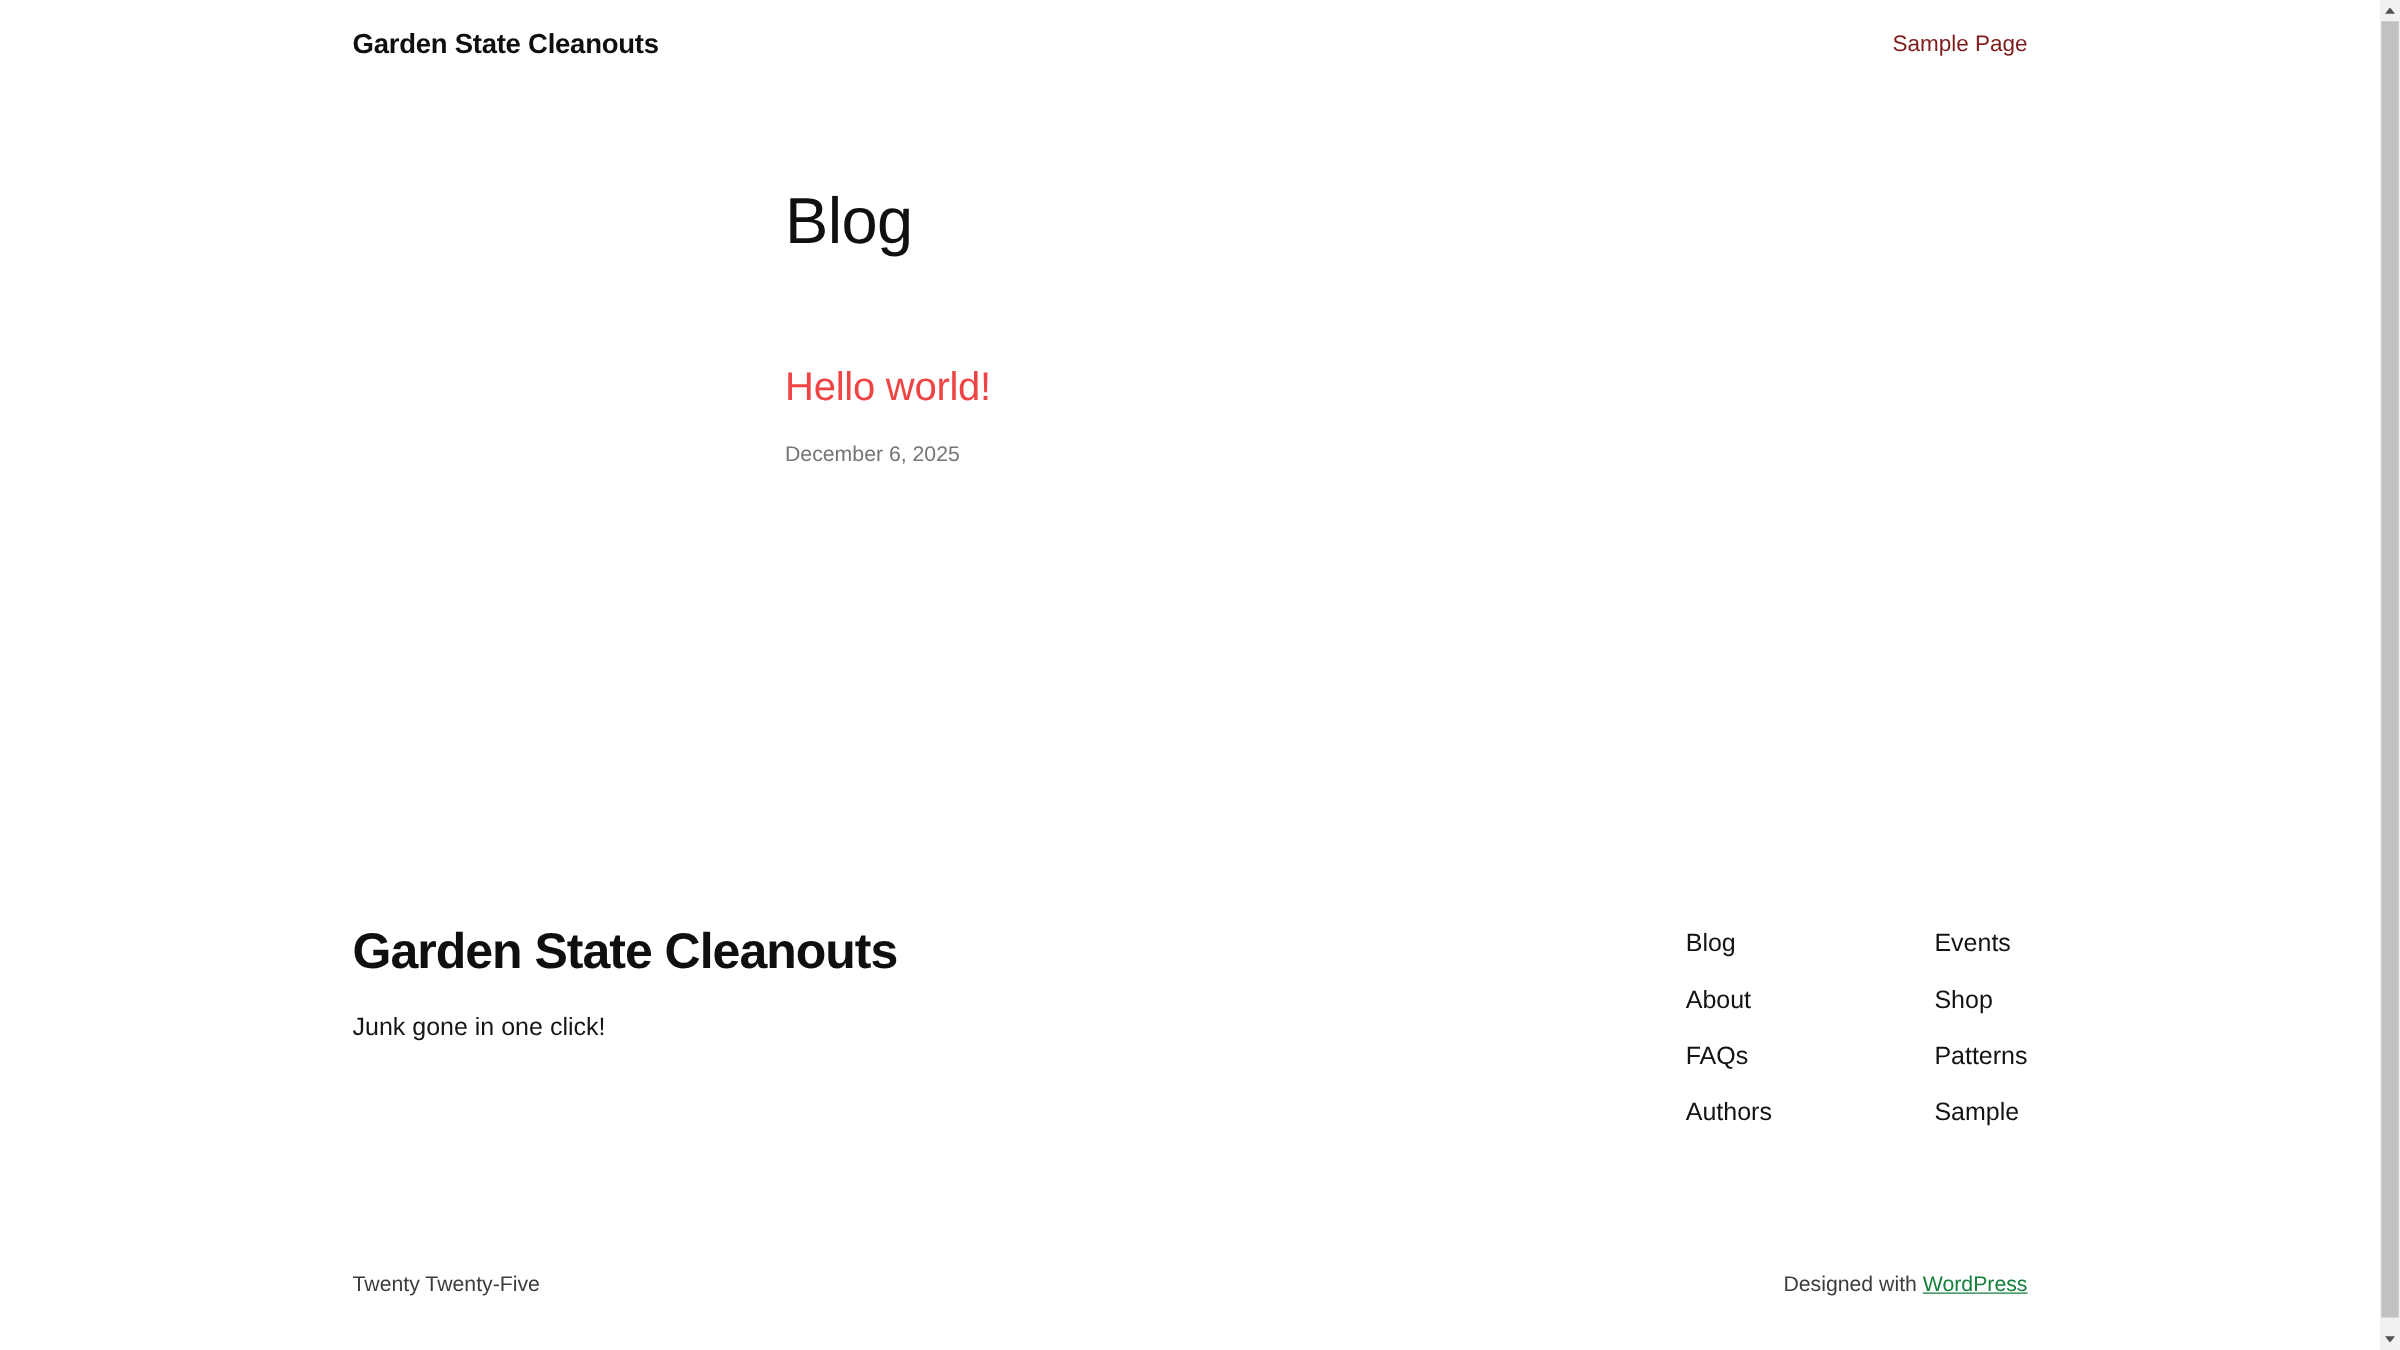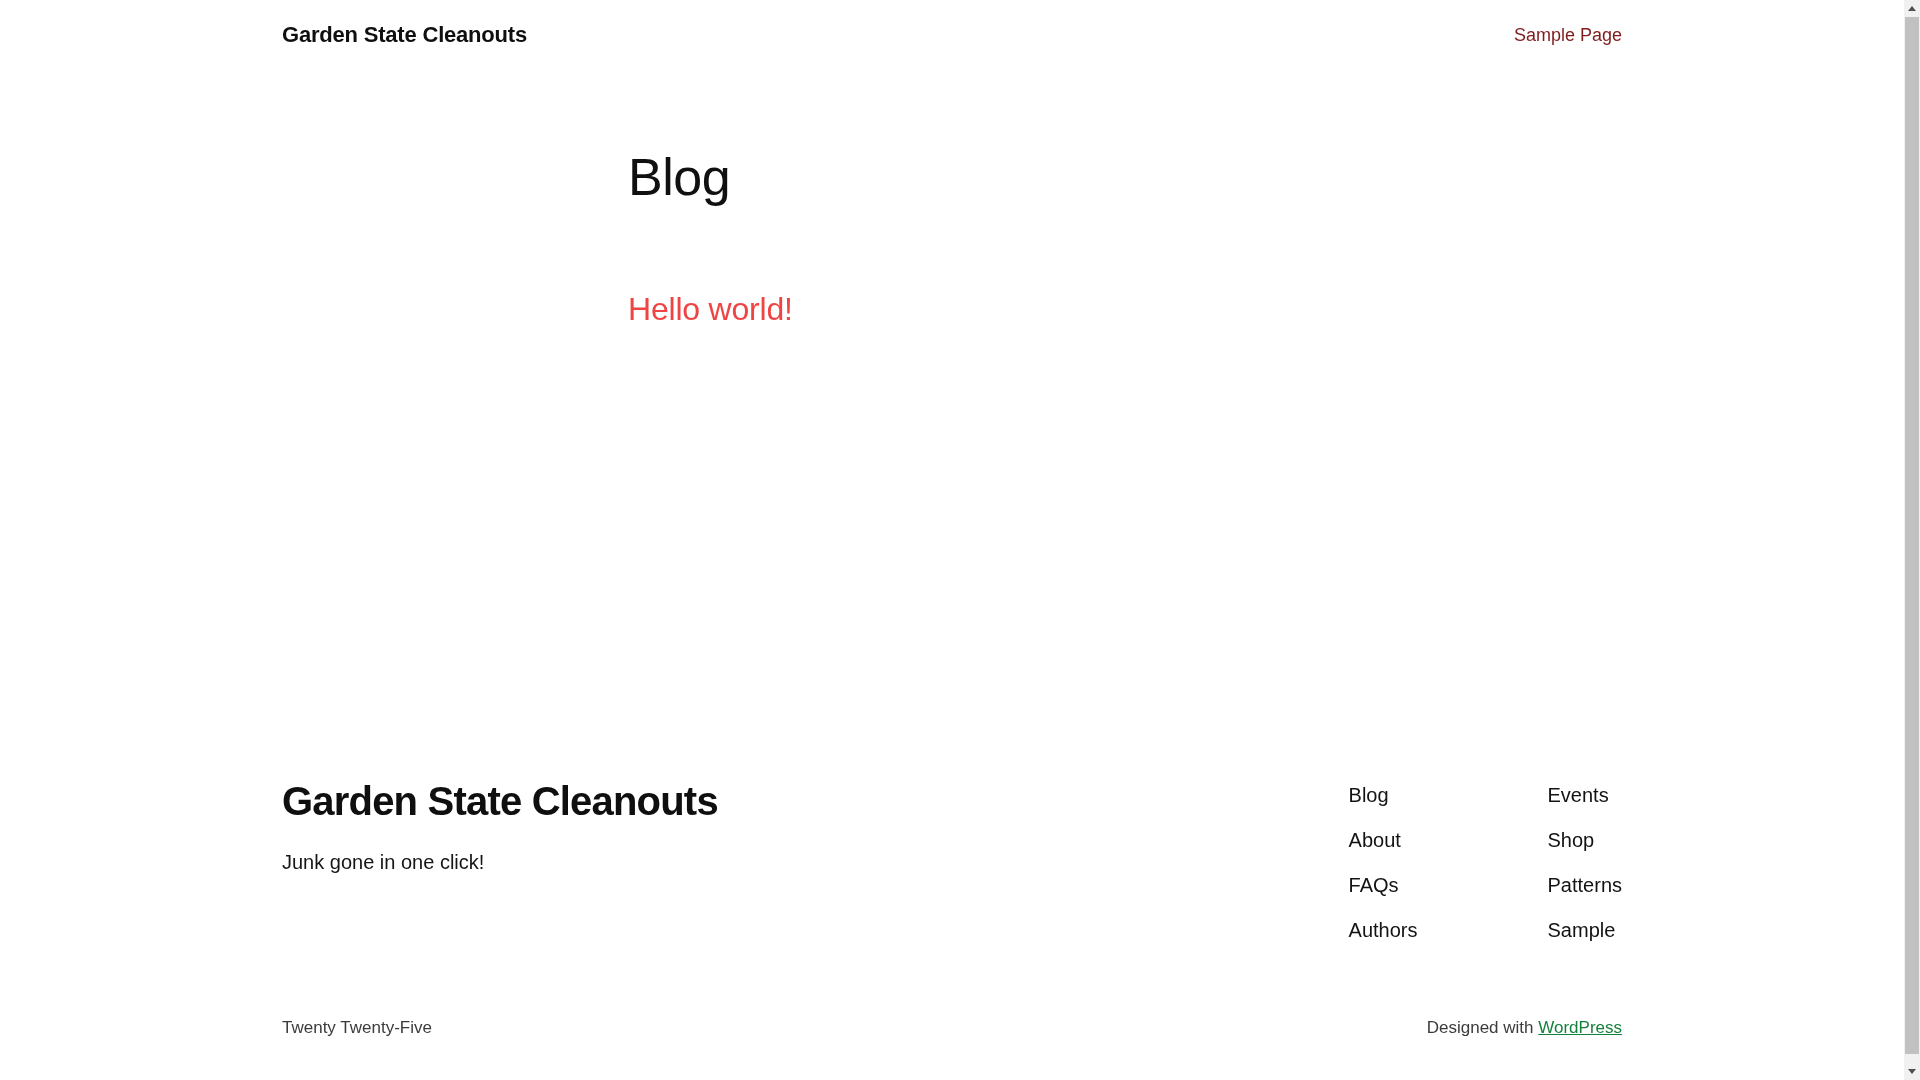--- a/index.html
+++ b/index.html
@@ -63,21 +63,21 @@
   .footer-nav { display: flex; gap: 130px; padding-top: 6px; }
   .footer-nav-col { display: flex; flex-direction: column; }
   .footer-nav-col a {
     font-size: 20px; line-height: 20px; color: #131313;
     margin-bottom: 25px;
   }
   .footer-nav-col a:last-child { margin-bottom: 0; }
 
   .bottom-bar {
     display: flex; justify-content: space-between; align-items: center;
-    margin-top: 78px; padding-bottom: 42px;
+    margin-top: 118px; padding-bottom: 42px;
     font-size: 17px; color: #3c3c3c;
   }
   .wp-link { text-decoration: underline; color: #15803d; }
 
   
   .scrollbar {
     position: absolute; top: 0; right: 0;
     width: 16px; height: 1080px;
     background: #f1f1f1;
   }
@@ -115,20 +115,21 @@
     </nav>
   </header>
 
   <main class="content-col">
     <h1 class="blog-heading">Blog</h1>
 
     <article class="post">
       <h2 class="post-title">
         <a>Hello world!</a>
       </h2>
+      <div class="post-date">December 6, 2025</div>
     </article>
   </main>
 
   <footer class="site-footer">
     <div class="footer-main">
       <div class="footer-left">
         <div class="footer-title">Garden State Cleanouts</div>
         <div class="footer-tagline">Junk gone in one click!</div>
       </div>
 

